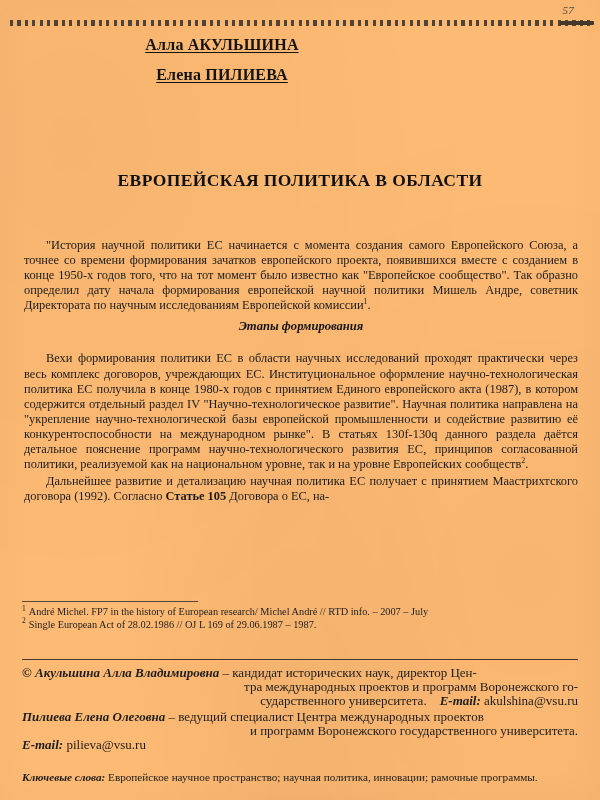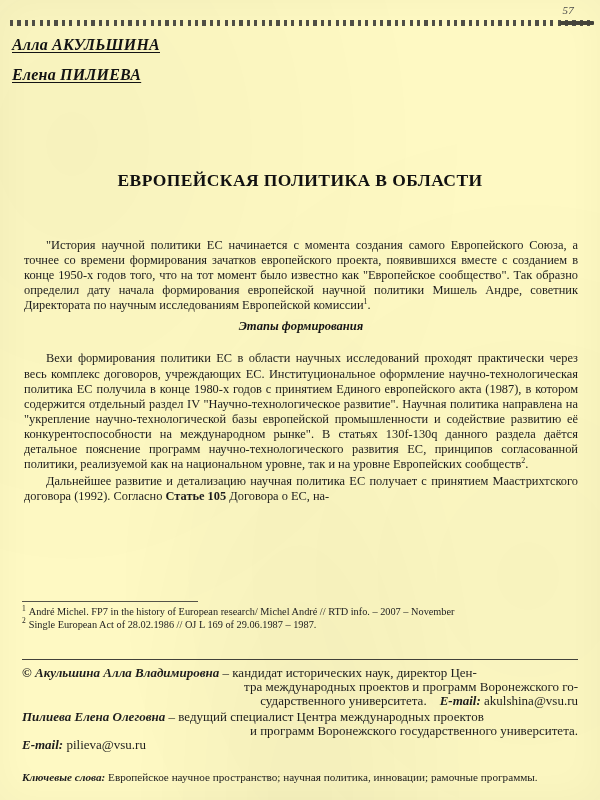--- a/index.html
+++ b/index.html
@@ -10,21 +10,21 @@
   }
   body {
     font-family: "Liberation Serif", "DejaVu Serif", serif;
     color: #1b1b1b;
   }
 
   .page {
     position: relative;
     width: 600px;
     height: 800px;
-    background: #fef9c3;
+    background: #fdba74;
     overflow: hidden;
     
     box-shadow: inset 0 0 40px rgba(0,0,0,0.035);
   }
 
   
   .scan-grain {
     position: absolute;
     inset: 0;
     pointer-events: none;
@@ -75,26 +75,26 @@
   .byline {
     position: absolute;
     left: 12px;
     top: 36px;
     width: 420px;
   }
   .byline-name {
     font-family: "Liberation Serif", serif;
     font-size: 16px;
     font-weight: bold;
-    font-style: italic;
     text-decoration: underline;
     text-underline-offset: 2px;
     letter-spacing: .2px;
     margin: 0 0 12px 0;
     color: #141414;
+    text-align: center;
   }
 
   
   .doc-title {
     position: absolute;
     left: 60px;
     right: 60px;
     top: 168px;
     text-align: center;
     font-family: "Liberation Serif", serif;
@@ -248,21 +248,21 @@
 
     <p class="para ink-soft"><span>Вехи формирования политики ЕС в области научных исследований проходят практически через весь комплекс договоров, учреждающих ЕС. Институциональное оформление научно-технологическая политика ЕС получила в конце 1980-х годов с принятием Единого европейского акта (1987), в котором содержится отдельный раздел IV "Научно-технологическое развитие". Научная политика направлена на "укрепление научно-технологической базы европейской промышленности и содействие развитию её конкурентоспособности на международном рынке". В статьях 130f-130q данного раздела даётся детальное пояснение программ научно-технологического развития ЕС, принципов согласованной политики, реализуемой как на национальном уровне, так и на уровне Европейских сообществ</span><sup class="fn">2</sup><span>.</span></p>
 
     <p class="para ink-soft"><span>Дальнейшее развитие и детализацию научная политика ЕС получает с принятием Маастрихтского договора (1992). Согласно </span><span class="b">Статье 105</span><span> Договора о ЕС, на-</span></p>
 
   </div>
 
   <div class="fn-sep"></div>
 
   <div class="footnotes ink-soft">
-    <p class="fn-item"><span class="fn-num">1</span><span>André Michel. FP7 in the history of European research/ Michel André // RTD info. – 2007 – November</span></p>
+    <p class="fn-item"><span class="fn-num">1</span><span>André Michel. FP7 in the history of European research/ Michel André // RTD info. – 2007 – July</span></p>
     <p class="fn-item"><span class="fn-num">2</span><span>Single European Act of 28.02.1986 // OJ L 169 of 29.06.1987 – 1987.</span></p>
   </div>
 
   <div class="rule-solid"></div>
 
   <div class="authors ink-soft">
 
     <p class="author-entry"><span class="copy">©</span>
       <span class="nm">Акульшина Алла Владимировна</span><span> – </span><span>кандидат исторических наук, директор Цен-</span>
       <span class="ind">тра международных проектов и программ Воронежского го-</span>

